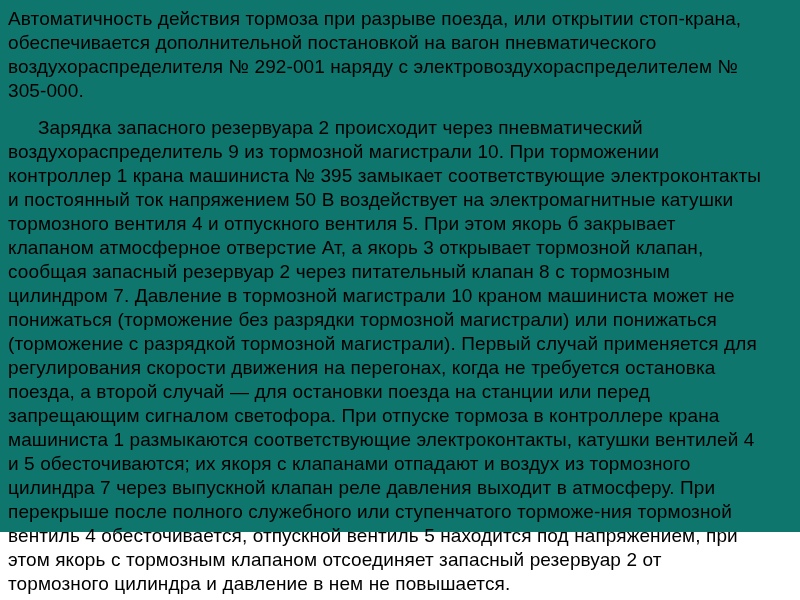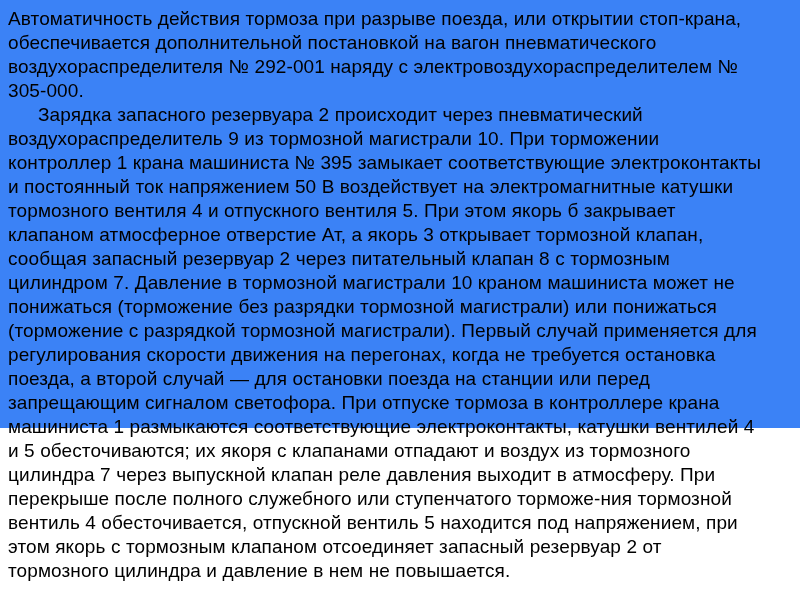--- a/index.html
+++ b/index.html
@@ -6,35 +6,36 @@
     margin: 0;
     padding: 0;
     width: 800px;
     height: 600px;
     background: #ffffff;
     overflow: hidden;
   }
   .page {
     box-sizing: border-box;
     width: 800px;
-    height: 428px;
+    height: 532px;
     padding: 7px 4px 0 8px;
-    background: #3b82f6;
+    background: #0f766e;
     font-family: "Liberation Sans", "DejaVu Sans", sans-serif;
     font-size: 19px;
     line-height: 24px;
     color: #000000;
   }
   .para {
     margin: 0;
     white-space: pre;        
     letter-spacing: 0.1px;
   }
   .para.indented {
     text-indent: 30px;       
+    margin-top: 13px;
   }
 </style>
 </head>
 <body>
 
 <div class="page">
   <p class="para">Автоматичность действия тормоза при разрыве поезда, или открытии стоп-крана,
 обеспечивается дополнительной постановкой на вагон пневматического
 воздухораспределителя № 292-001 наряду с электровоздухораспределителем №
 305-000.</p>

